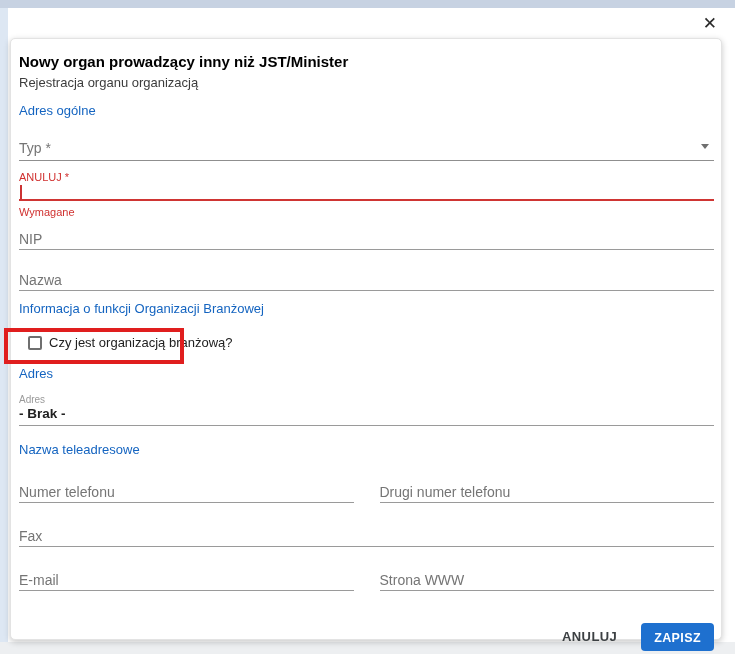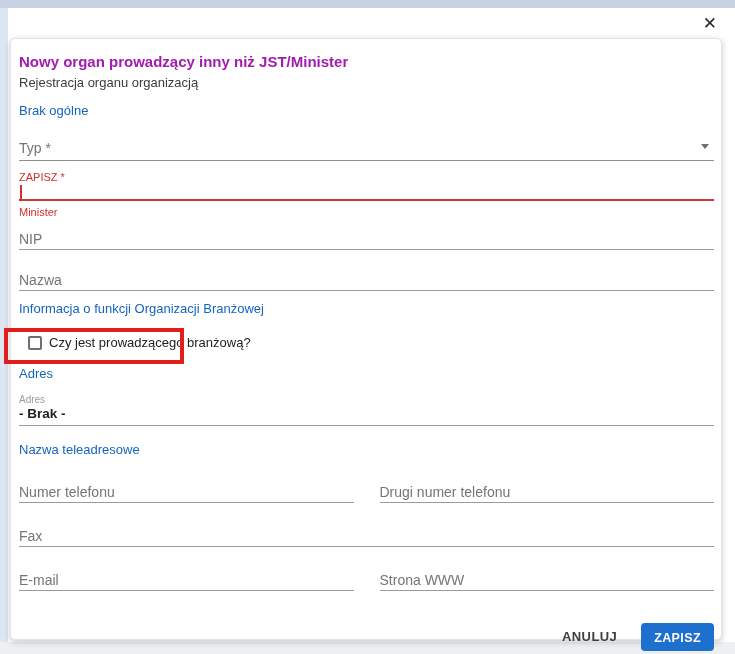--- a/index.html
+++ b/index.html
@@ -24,21 +24,21 @@
     color:#2b2b2b; cursor:pointer; padding:4px; font-family:"Liberation Sans",sans-serif;
   }
 
   .card {
     position:absolute; left:2px; top:30px; width:712px; height:602px;
     background:#ffffff; border:1px solid #e3e3e3; border-radius:5px;
     box-shadow:0 2px 6px rgba(0,0,0,.22);
     padding:15px 7px 0 8px;
   }
 
-  .title    { font-size:15px; font-weight:700; color:#a21caf; line-height:16px; }
+  .title    { font-size:15px; font-weight:700; color:#000000; line-height:16px; }
   .subtitle { margin-top:6px; font-size:13px; color:#3c3c3c; line-height:13px; }
   .sec      { font-size:13px; font-weight:500; color:#1464c0; line-height:14px; }
   .sec-general { margin-top:15px; }
   .sec-branch  { margin-top:11px; }
   .sec-address { margin-top:17px; }
   .sec-contact { margin-top:17px; }
 
   
   .select-row {
     margin-top:23px; position:relative; cursor:pointer;
@@ -116,43 +116,43 @@
 <div class="strip strip-right"></div>
 <div class="strip strip-bottom"></div>
 
 <div class="dialog">
   <button class="close-btn">✕</button>
 
   <div class="card">
     <div class="title">Nowy organ prowadzący inny niż JST/Minister</div>
     <div class="subtitle">Rejestracja organu organizacją</div>
 
-    <div class="sec sec-general">Brak ogólne</div>
+    <div class="sec sec-general">Adres ogólne</div>
 
     <div class="select-row">
       <span class="sel-label">Typ *</span>
       <span class="caret"></span>
     </div>
 
     <div class="regon-group">
-      <div class="regon-label">ZAPISZ *</div>
+      <div class="regon-label">ANULUJ *</div>
       <div class="regon-input">
         <span class="cursor"></span>
       </div>
-      <div class="regon-error">Minister</div>
+      <div class="regon-error">Wymagane</div>
     </div>
 
     <input class="uinput nip" placeholder="NIP" style="">
     <input class="uinput nazwa" placeholder="Nazwa" style="">
 
     <div class="sec sec-branch">Informacja o funkcji Organizacji Branżowej</div>
 
     <div class="check-row">
       <span class="cbox"></span>
-      <span class="clabel">Czy jest prowadzącego branżową?</span>
+      <span class="clabel">Czy jest organizacją branżową?</span>
     </div>
 
     <div class="sec sec-address">Adres</div>
 
     <div class="adres-group">
       <div class="small-label">Adres</div>
       <div class="adres-value">- Brak -</div>
     </div>
 
     <div class="sec sec-contact">Nazwa teleadresowe</div>

